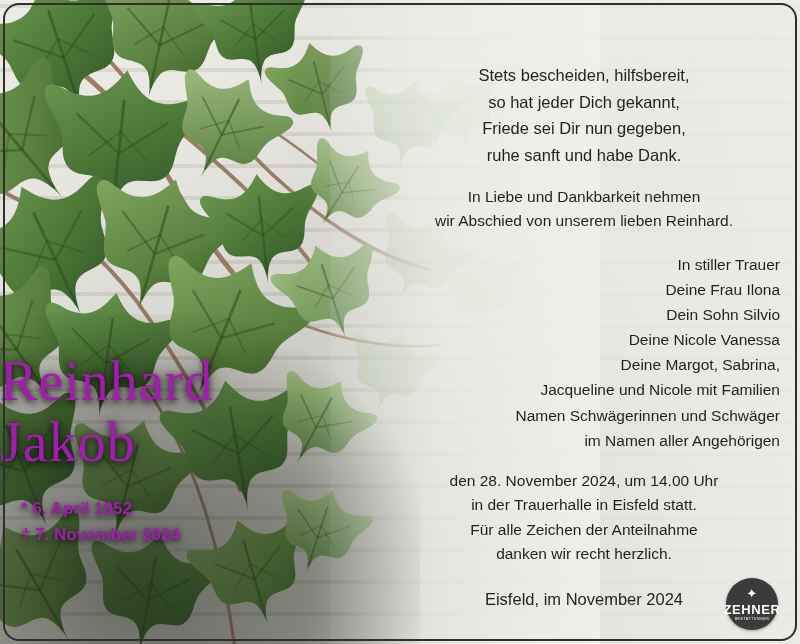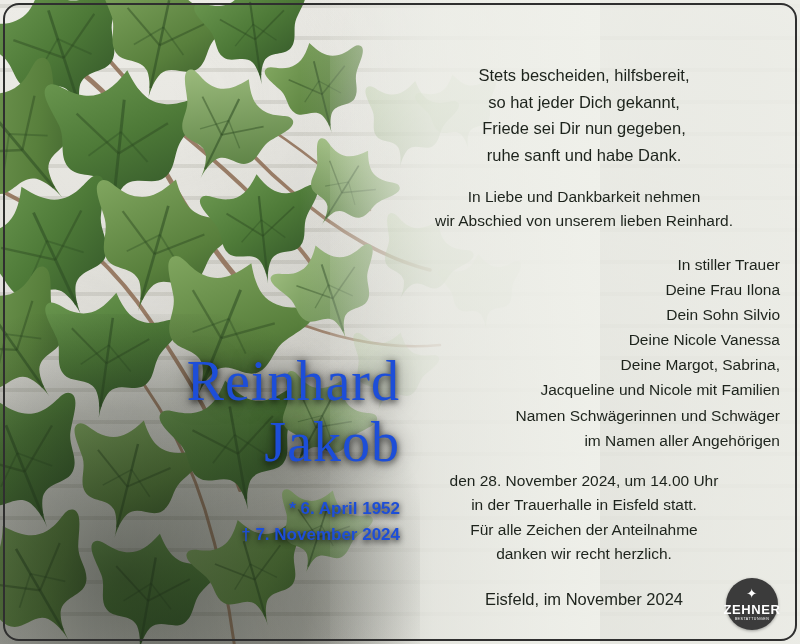--- a/index.html
+++ b/index.html
@@ -74,22 +74,22 @@
     background: radial-gradient(ellipse at 30% 80%, rgba(20,26,18,0.55) 0%, rgba(20,26,18,0.30) 45%, rgba(20,26,18,0) 75%);
     pointer-events: none;
   }
 
   
   .name-block {
     position: absolute;
     left: 0;
     top: 352px;
     width: 400px;
-    text-align: right;
-    color: #1d4ed8;
+    text-align: left;
+    color: #a21caf;
     text-shadow: 0 2px 7px rgba(0,0,0,0.85), 0 0 22px rgba(0,0,0,0.6);
     z-index: 6;
   }
   .name-first {
     font-family: "Liberation Serif", serif;
     font-size: 56px;
     line-height: 1.06;
     letter-spacing: 1px;
     font-weight: 400;
   }

